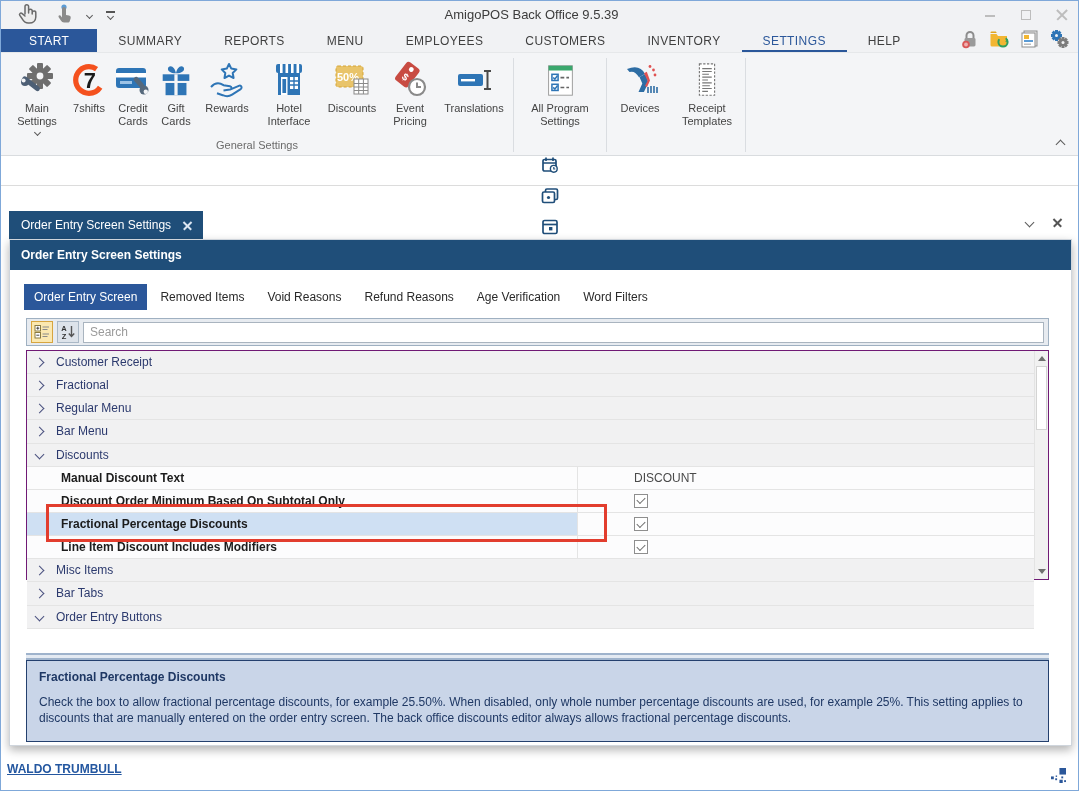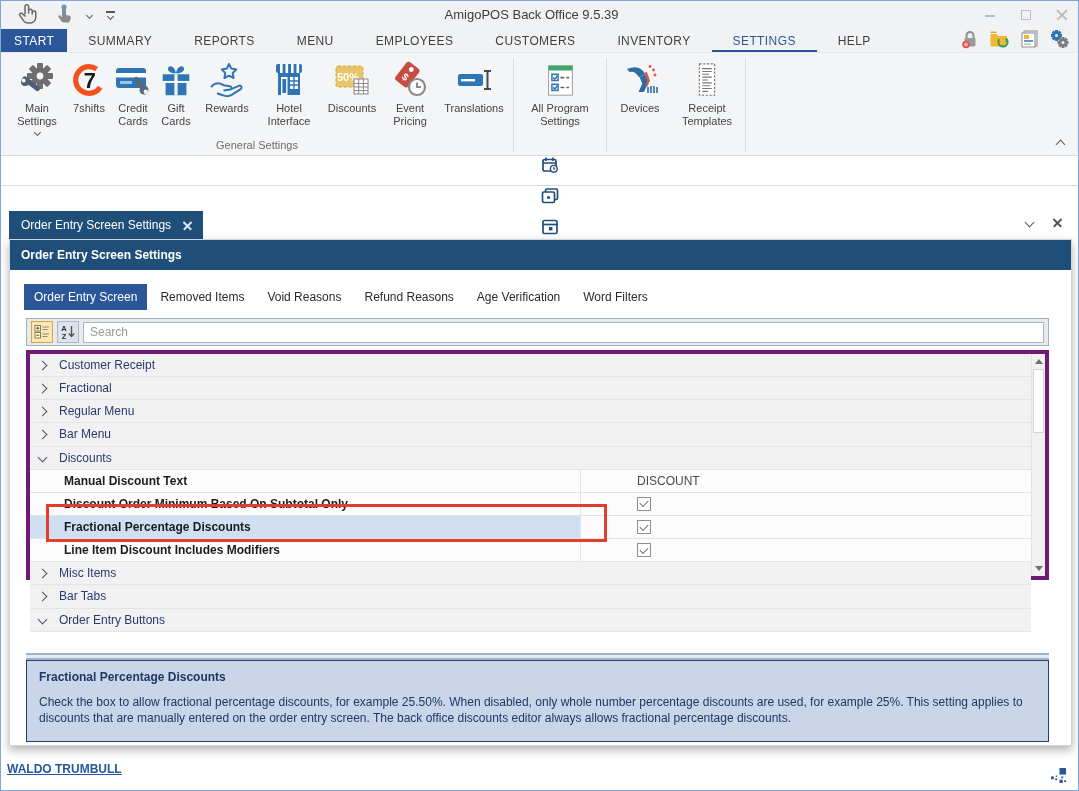--- a/index.html
+++ b/index.html
@@ -27,21 +27,21 @@
   .chev.right{ transform:rotate(-45deg); }
   .chev.navy{ border-color:#4a517f; }
   .chev.tiny{ width:5px; height:5px; }
   .qat-customize{ display:flex; flex-direction:column; align-items:center; gap:1px; }
   .qat-customize .bar{ width:9px; height:1.5px; background:#555; }
 
   
   .menubar{ position:absolute; top:28px; left:0; right:0; height:24px; background:#f1f2f4;
     display:flex; align-items:stretch; border-bottom:1px solid #e6e8ea; }
   .menu-item{ display:flex; align-items:center; padding:0 21px; font-size:12px; color:#3f3f3f; letter-spacing:.4px; cursor:default; }
-  .menu-item.active{ background:#2b579a; color:#fff; padding:0 13px; }
+  .menu-item.active{ background:#2b579a; color:#fff; padding:0 28px; }
   .menu-item.selected{ color:#2b579a; box-shadow:inset 0 -2px 0 #2b579a; }
   .menu-icons{ margin-left:auto; display:flex; align-items:center; gap:9px; padding-right:8px; }
 
   
   .ribbon{ position:absolute; top:52px; left:0; right:0; height:103px; background:#f4f5f7; border-bottom:1px solid #d9dcdf; }
   .ribbon-items{ display:flex; align-items:flex-start; padding:5px 0 0 6px; }
   .ribbon-item{ display:flex; flex-direction:column; align-items:center; text-align:center;
     font-size:11px; color:#444; line-height:1.2; cursor:default; }
   .ribbon-item .icon{ height:44px; display:flex; align-items:center; justify-content:center; }
   .ribbon-sep{ width:1px; background:#dadde1; height:94px; margin:0 2px; }
@@ -74,21 +74,21 @@
 
   .toolbar{ position:absolute; top:78px; left:16px; width:1023px; height:28px; background:#e7ebf0;
     border:1px solid #9fb0c1; display:flex; align-items:center; padding:0 4px; }
   .tool-btn{ width:22px; height:22px; display:flex; align-items:center; justify-content:center; margin-right:4px; border:1px solid transparent; }
   .tool-btn.selected{ background:#fbe8b0; border-color:#d7a53f; }
   .tool-btn.plain{ background:#dde3ea; border-color:#aab8c6; }
   .search-input{ flex:1; height:21px; border:1px solid #a9b4bf; font-size:12px; padding:0 6px;
     color:#333; background:#fff; font-family:inherit; }
   .search-input::placeholder{ color:#9a9a9a; }
 
-  .grid{ position:absolute; top:110px; left:16px; width:1023px; height:230px; border:4px solid #701a75; background:#fff; }
+  .grid{ position:absolute; top:110px; left:16px; width:1023px; height:230px; border:1px solid #701a75; background:#fff; }
   .rows{ position:absolute; left:0; top:0; right:14px; bottom:0; }
   .row{ height:23.15px; display:flex; align-items:center; border-bottom:1px solid #e4e4e4; }
   .row.cat{ background:#f1f1f2; }
   .row.prop{ background:#fcfcfd;gap:48px; }
   .name-cell{ display:flex; align-items:center; height:100%; }
   .cat .name-cell{ width:100%; padding-left:9px; gap:13px; }
   .cat-label{ font-size:12px; color:#2c3a6e; }
   .prop .name-cell{ width:551px; padding-left:34px; font-size:12px; font-weight:700; color:#1c1c1c; border-right:1px solid #e4e4e4; }
   .prop.selected .name-cell{ background:#cfe0f3; }
   .value-cell{ flex:1; display:flex; align-items:center; padding-left:8px; height:100%; font-size:12px; color:#4a4a4a; }

